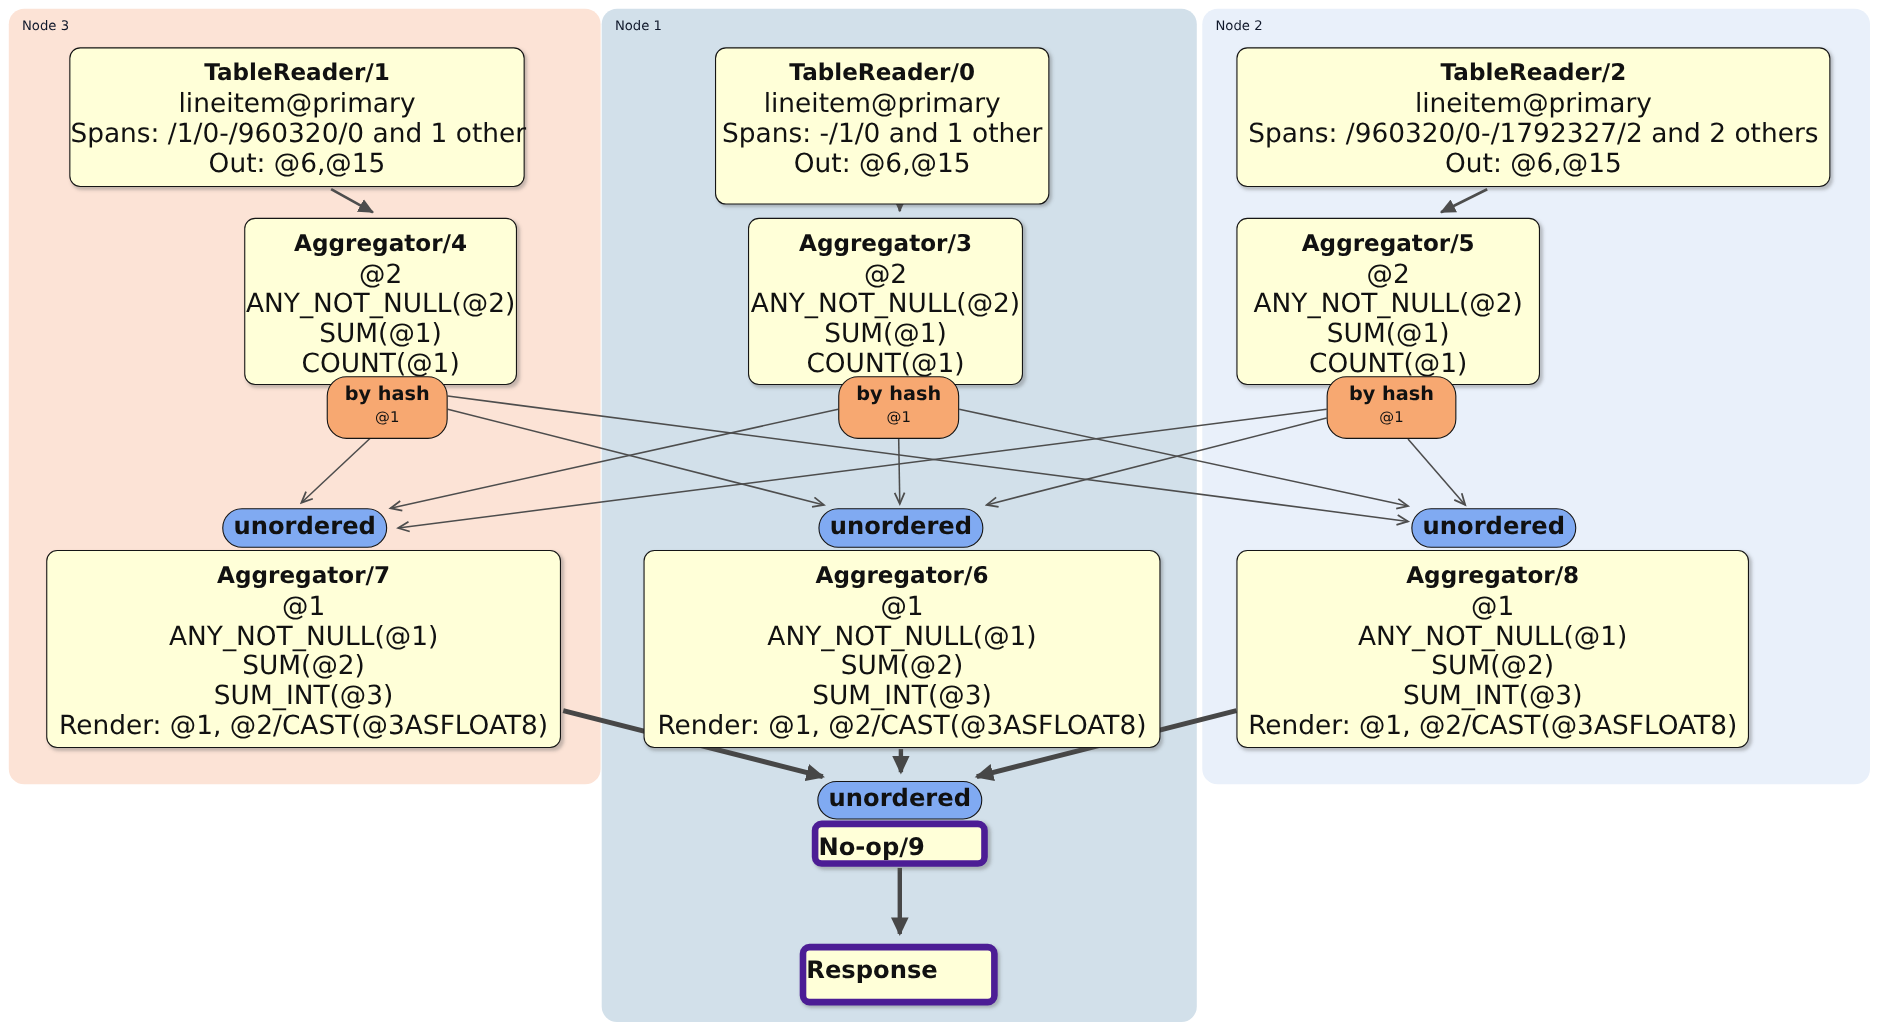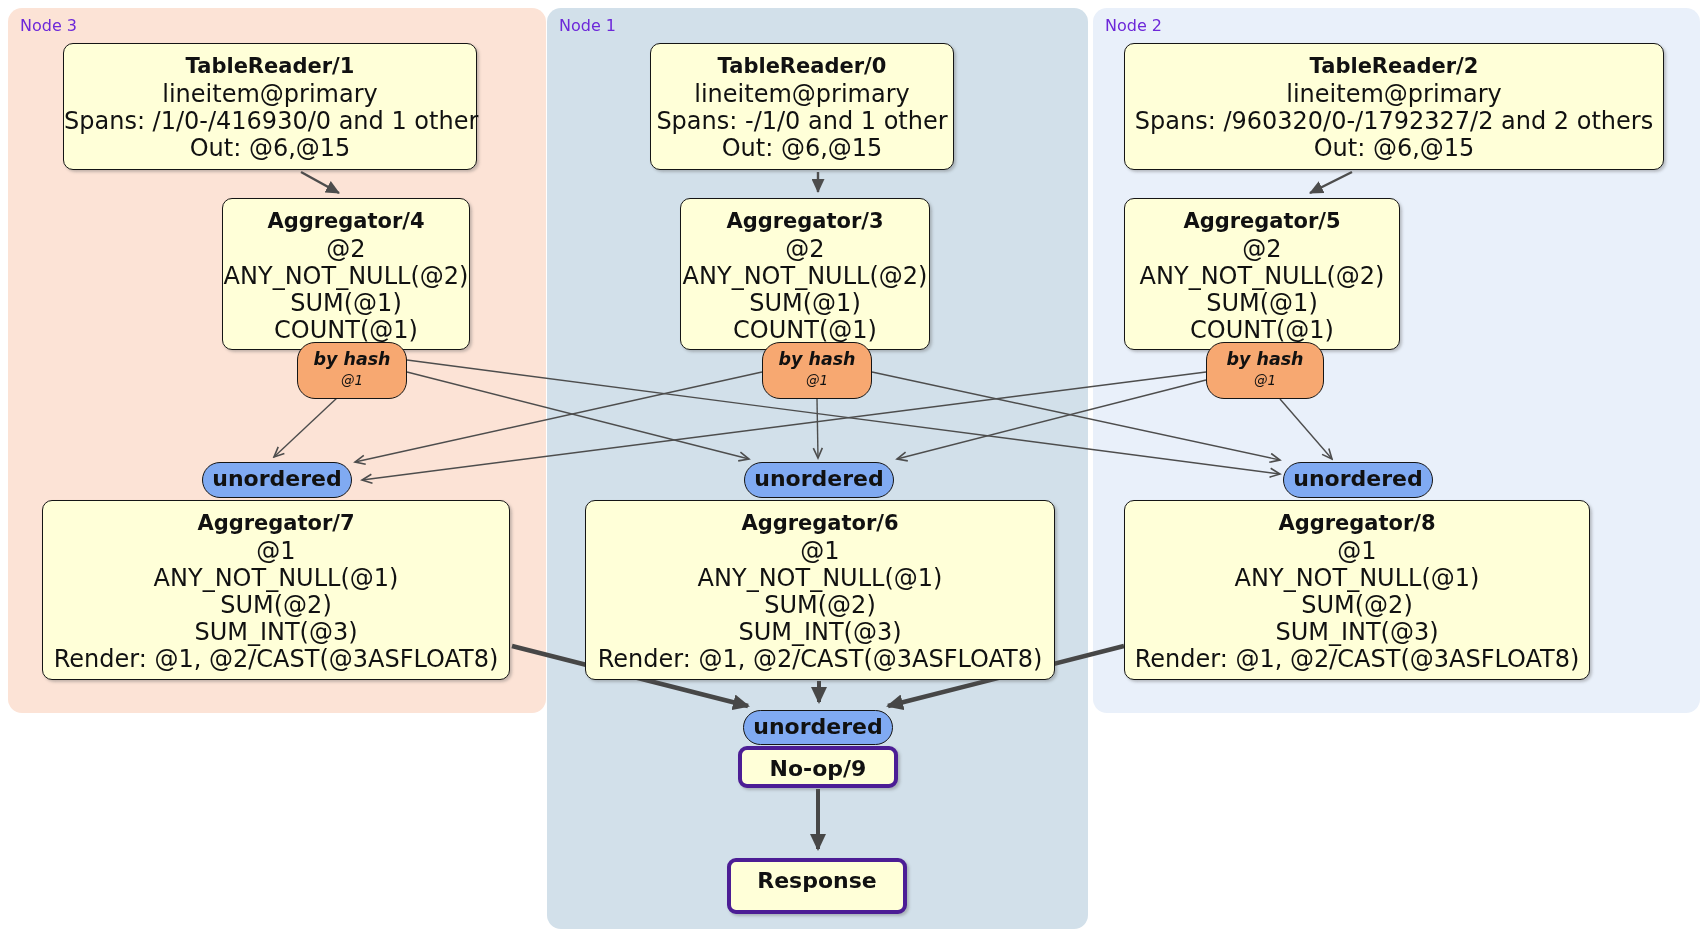--- a/index.html
+++ b/index.html
@@ -3,37 +3,37 @@
 <meta charset="utf-8">
 <style>
   html,body{margin:0;padding:0;background:#ffffff;}
   body{font-family:"DejaVu Sans","Liberation Sans",sans-serif;color:#111;}
   #stage{position:relative;width:1708px;height:940px;background:#ffffff;overflow:hidden;}
 
   .panel{position:absolute;border-radius:14px;}
   .panel-node3{left:8px;top:8px;width:538px;height:705px;background:#fce3d6;}
   .panel-node1{left:547px;top:8px;width:541px;height:921px;background:#d2e0ea;}
   .panel-node2{left:1093px;top:8px;width:607px;height:705px;background:#e9f0fa;}
-  .panel-label{position:absolute;left:12px;top:8px;font-size:16px;color:#6d28d9;}
+  .panel-label{position:absolute;left:12px;top:8px;font-size:12px;color:#0f172a;}
 
   #edges{position:absolute;left:0;top:0;width:1708px;height:940px;}
 
   .box{position:absolute;background:#ffffd8;border:1.6px solid #151515;border-radius:10px;
        text-align:center;box-sizing:border-box;padding-top:7px;
        box-shadow:2px 2px 3px rgba(90,90,90,0.35);}
   .box .title{font-size:21px;font-weight:bold;line-height:30px;white-space:nowrap;}
   .box .line{font-size:24px;line-height:27px;white-space:nowrap;}
 
-  .minibox{position:absolute;background:#ffffd8;border:4px solid #4c1d95;border-radius:9px;
-       text-align:center;box-sizing:border-box;
+  .minibox{position:absolute;background:#ffffd8;border:6px solid #4c1d95;border-radius:9px;
+       text-align:left;box-sizing:border-box;
        box-shadow:2px 2px 3px rgba(90,90,90,0.35);}
   .minibox .title{font-size:22px;font-weight:bold;line-height:38px;white-space:nowrap;}
 
   .pill{position:absolute;box-sizing:border-box;text-align:center;border:1.8px solid #151515;}
-  .pill-hash{background:#f7a871;border-radius:18px;font-style:italic;}
+  .pill-hash{background:#f7a871;border-radius:18px;}
   .pill-hash .pill-title{font-size:17.5px;font-weight:bold;line-height:24px;padding-top:4px;}
   .pill-hash .pill-sub{font-size:13.5px;line-height:18px;}
   .pill-stream{background:#80aaf2;border-radius:18px;}
   .pill-stream .pill-title{font-size:22px;font-weight:bold;line-height:32px;}
 </style>
 </head>
 <body>
 
 <div id="stage">
 
@@ -76,25 +76,25 @@
 
     <line x1="512" y1="646" x2="748" y2="706" stroke="#474747" stroke-width="4.5" marker-end="url(#ah-big)"></line>
     <line x1="819" y1="681" x2="819" y2="702" stroke="#474747" stroke-width="4" marker-end="url(#ah-big)"></line>
     <line x1="1124" y1="646" x2="888" y2="706" stroke="#474747" stroke-width="4.5" marker-end="url(#ah-big)"></line>
     <line x1="818" y1="789" x2="818" y2="849" stroke="#474747" stroke-width="4" marker-end="url(#ah-big)"></line>
   </svg>
 
   <div class="box" style="left:63px;top:43px;width:414px;height:127px;">
     <div class="title">TableReader/1</div>
     <div class="line">lineitem@primary</div>
-    <div class="line">Spans: /1/0-/416930/0 and 1 other</div>
+    <div class="line">Spans: /1/0-/960320/0 and 1 other</div>
     <div class="line">Out: @6,@15</div>
   </div>
 
-  <div class="box" style="left:650px;top:43px;width:304px;height:127px;">
+  <div class="box" style="left:650px;top:43px;width:304px;height:143px;">
     <div class="title">TableReader/0</div>
     <div class="line">lineitem@primary</div>
     <div class="line">Spans: -/1/0 and 1 other</div>
     <div class="line">Out: @6,@15</div>
   </div>
 
   <div class="box" style="left:1124px;top:43px;width:540px;height:127px;">
     <div class="title">TableReader/2</div>
     <div class="line">lineitem@primary</div>
     <div class="line">Spans: /960320/0-/1792327/2 and 2 others</div>

